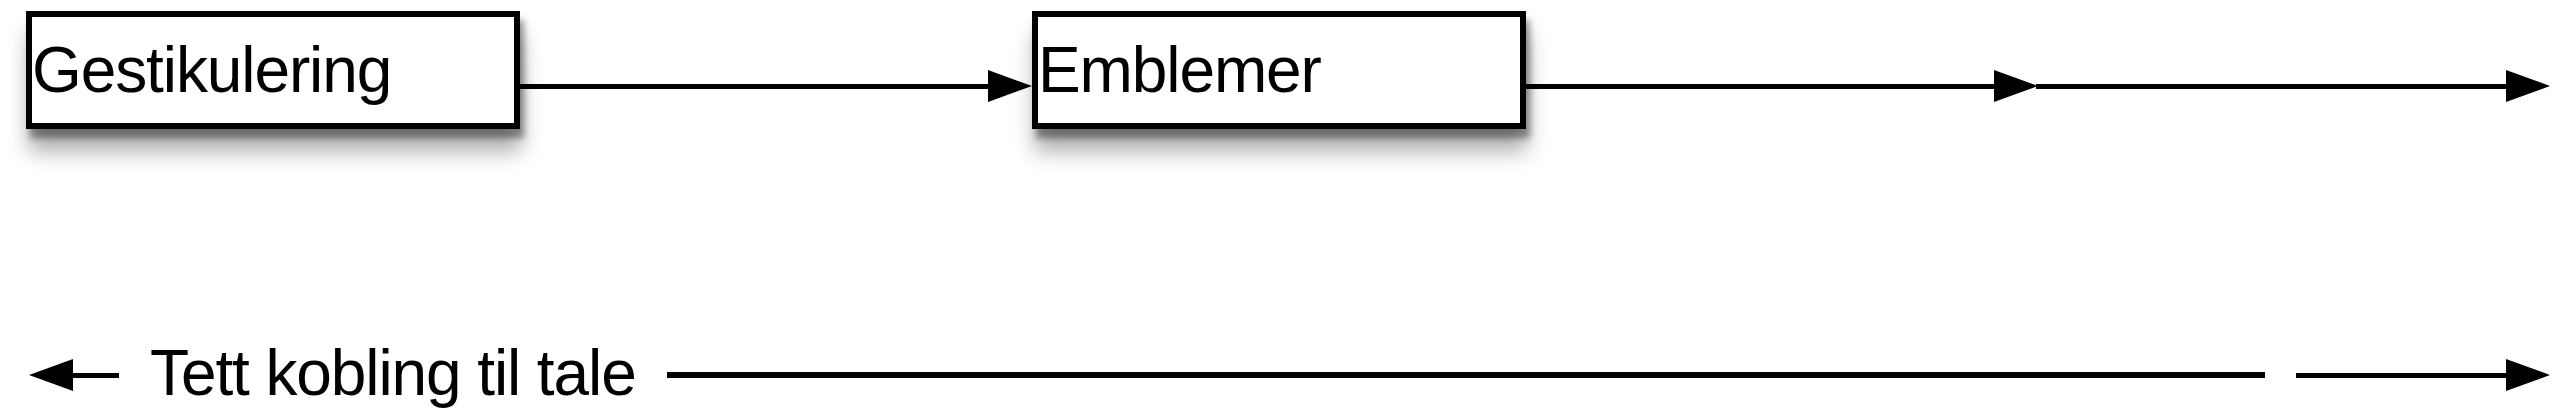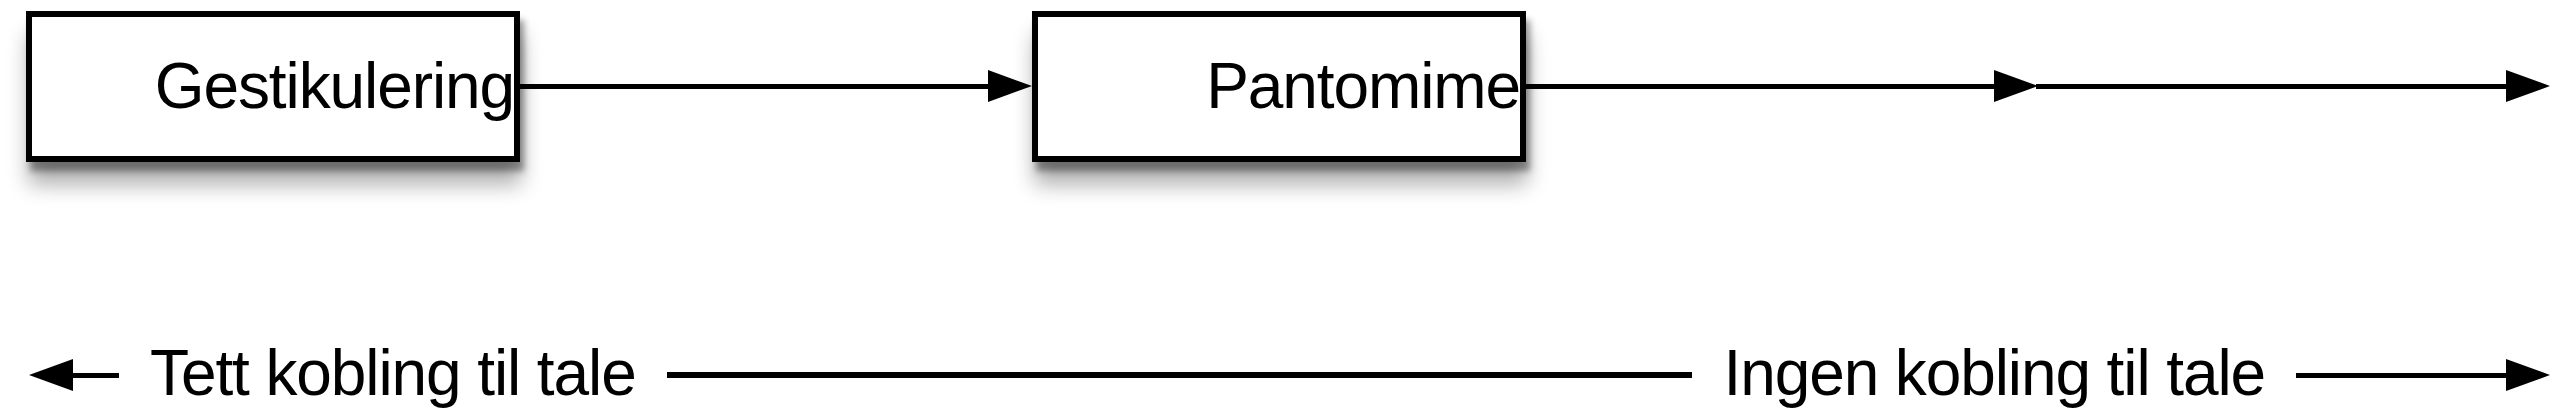--- a/index.html
+++ b/index.html
@@ -11,23 +11,23 @@
     width:2576px;height:418px;position:relative;overflow:hidden;
     font-family:"Liberation Sans", sans-serif;color:var(--ink);
   }
 
   
   .flow-row{
     position:absolute;left:26px;right:26px;top:10.7px;height:151px;
     display:flex;justify-content:space-between;align-items:stretch;
   }
   .flow-box{
-    width:494px;height:151px;flex:0 0 494px;
+    width:494px;height:118px;flex:0 0 494px;
     background:var(--boxfill);border:6.4px solid var(--ink);
-    display:flex;align-items:center;justify-content:flex-end;
+    display:flex;align-items:center;justify-content:flex-start;
     box-shadow:4.3px 8.6px 6.4px rgba(0,0,0,0.38), 2.1px 22.5px 20.3px rgba(0,0,0,0.32);
   }
   .flow-box .label{
     font-size:64px;line-height:1;letter-spacing:-1.1px;white-space:nowrap;
   }
   .connector{
     position:relative;flex:1 1 auto;align-self:stretch;
   }
   .connector-shaft{
     position:absolute;left:-1.6px;right:34px;top:73px;height:5.3px;background:var(--ink);
@@ -75,21 +75,21 @@
   <div class="flow-box">
     <span class="label">Gestikulering</span>
   </div>
 
   <div class="connector">
     <div class="connector-shaft"></div>
     <div class="connector-head"></div>
   </div>
 
   <div class="flow-box">
-    <span class="label">Pantomime</span>
+    <span class="label">Emblemer</span>
   </div>
 
   <div class="connector">
     <div class="connector-shaft"></div>
     <div class="connector-head"></div>
   </div>
 
 
   <div class="connector">
     <div class="connector-shaft"></div>
@@ -103,21 +103,20 @@
 
   <div class="axis-arrow-left">
     <div class="head"></div>
     <div class="shaft"></div>
   </div>
 
   <span class="axis-label">Tett kobling til tale</span>
 
   <div class="axis-mid"></div>
 
-  <span class="axis-label">Ingen kobling til tale</span>
 
   <div class="axis-arrow-right">
     <div class="shaft"></div>
     <div class="head"></div>
   </div>
 
 </div>
 
 
 </body></html>

